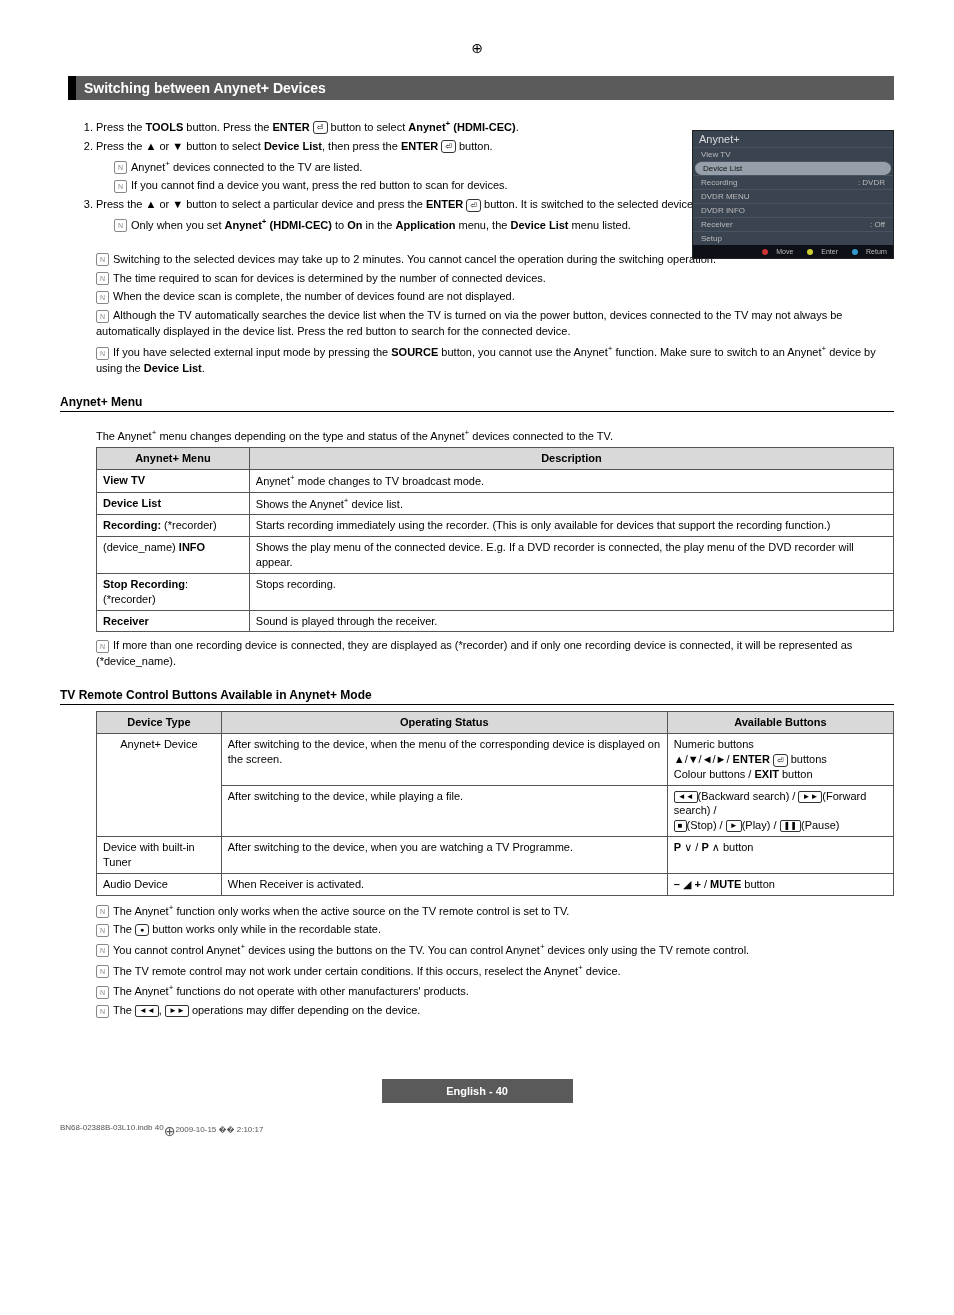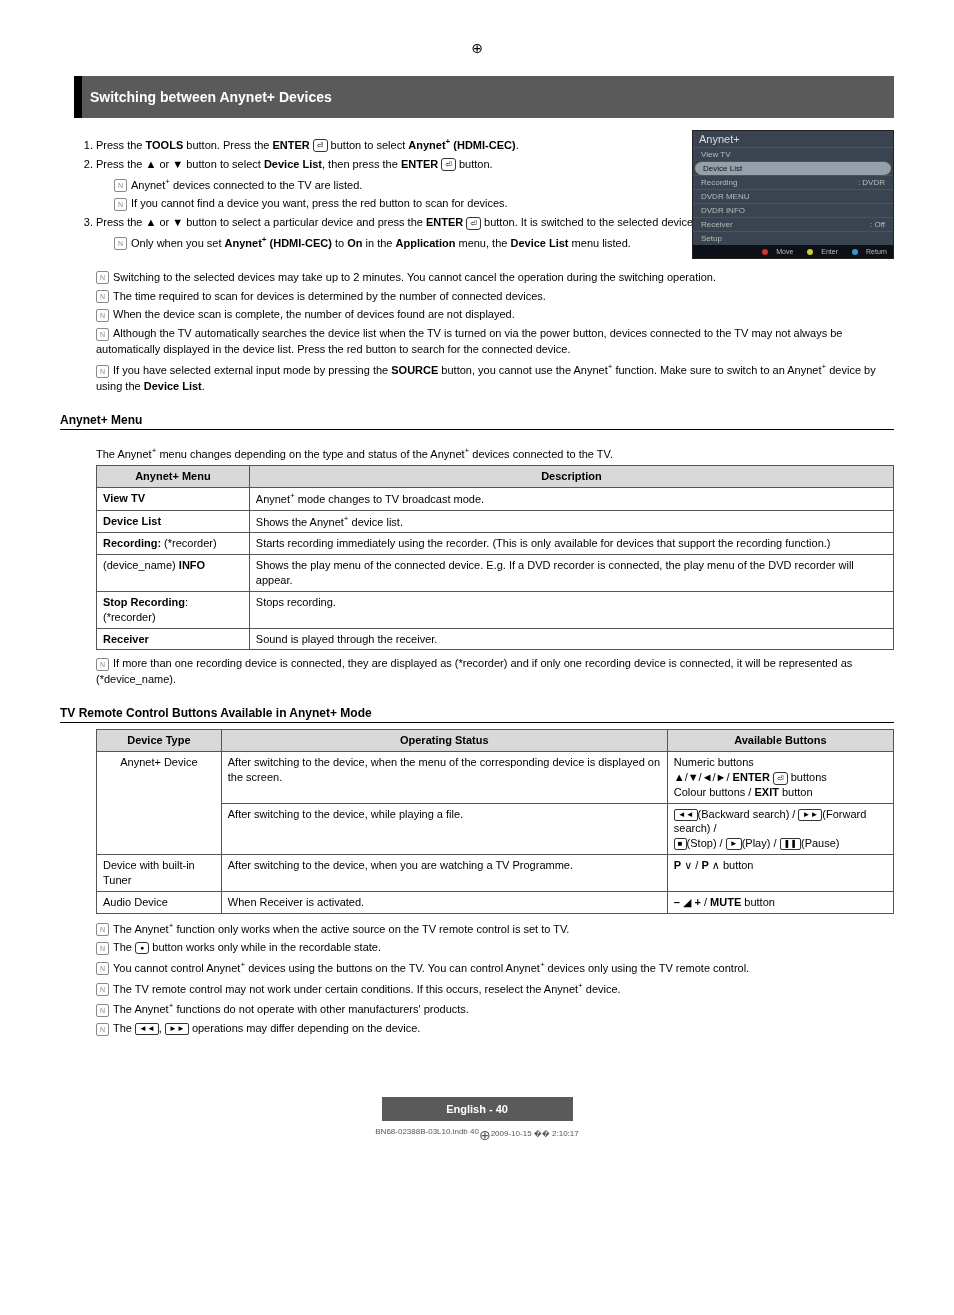--- a/index.html
+++ b/index.html
@@ -1,17 +1,17 @@
 <!DOCTYPE html>
 <html><head>
 <meta charset="utf-8">
 <style>
 body{font-family:Arial,Helvetica,sans-serif;font-size:11px;color:#000;margin:0;padding:40px 60px;width:834px;position:relative}
 .reg-mark{text-align:center;font-size:14px}
-.section-title{background:#5a5a5a;color:#fff;font-weight:bold;font-size:14px;padding:13px 8px;border-left:8px solid #000;margin:20px 0 8px 14px}
+.section-title{background:#5a5a5a;color:#fff;font-weight:bold;font-size:14px;padding:4px 8px;border-left:8px solid #000;margin:20px 0 8px 8px}
 .subsection{font-size:12px;font-weight:bold;border-bottom:1px solid #000;margin:18px 0 4px 0;padding-bottom:2px}
 ol{padding-left:36px;margin:18px 0}
 ol li{margin:3px 0;line-height:1.45}
 ul{list-style:none;padding-left:36px;margin:2px 0}
 ul li{margin:3px 0;line-height:1.45}
 ul.sub{padding-left:18px}
 .note-icon{display:inline-block;width:11px;height:11px;border:1px solid #888;border-radius:2px;font-size:7px;line-height:11px;text-align:center;color:#888;margin-right:4px;vertical-align:middle}
 .enter-icon{display:inline-block;border:1px solid #333;border-radius:3px;padding:0 3px;font-size:8px;line-height:11px;vertical-align:middle}
 .rec-icon{display:inline-block;border:1px solid #333;border-radius:3px;padding:0 4px;font-size:7px;line-height:10px;vertical-align:middle}
 .key-icon{display:inline-block;border:1px solid #333;border-radius:2px;padding:0 3px;font-size:8px;line-height:10px;vertical-align:middle}
@@ -23,21 +23,21 @@
 .osd-footer span{margin-left:6px}
 .dot-r{display:inline-block;width:6px;height:6px;border-radius:50%;background:#c33;margin-right:2px;vertical-align:middle}
 .dot-y{display:inline-block;width:6px;height:6px;border-radius:50%;background:#cc3;margin-right:2px;vertical-align:middle}
 .dot-b{display:inline-block;width:6px;height:6px;border-radius:50%;background:#39c;margin-right:2px;vertical-align:middle}
 table{border-collapse:collapse;width:100%;margin:6px 0;font-size:11px}
 th,td{border:1px solid #555;padding:3px 6px;text-align:left;vertical-align:top;line-height:1.35}
 th{background:#d9d9d9;font-weight:bold;text-align:center}
 td.center{text-align:center}
 .intro{margin:16px 0 4px 36px}
 .page-footer{background:#5a5a5a;color:#fff;text-align:center;padding:6px 0;width:191px;margin:60px auto 0;font-size:11px;font-weight:bold;border-radius:0}
-.doc-meta{display:flex;justify-content:center;font-size:8px;color:#555;margin-top:6px}
+.doc-meta{display:flex;justify-content:flex-start;font-size:8px;color:#555;margin-top:20px}
 .sup{font-size:8px;vertical-align:super}
 </style>
 </head>
 <body>
 
 <div class="reg-mark">⊕</div>
 
 <div class="section-title">
   <span>Switching between Anynet+ Devices</span>
 </div>

